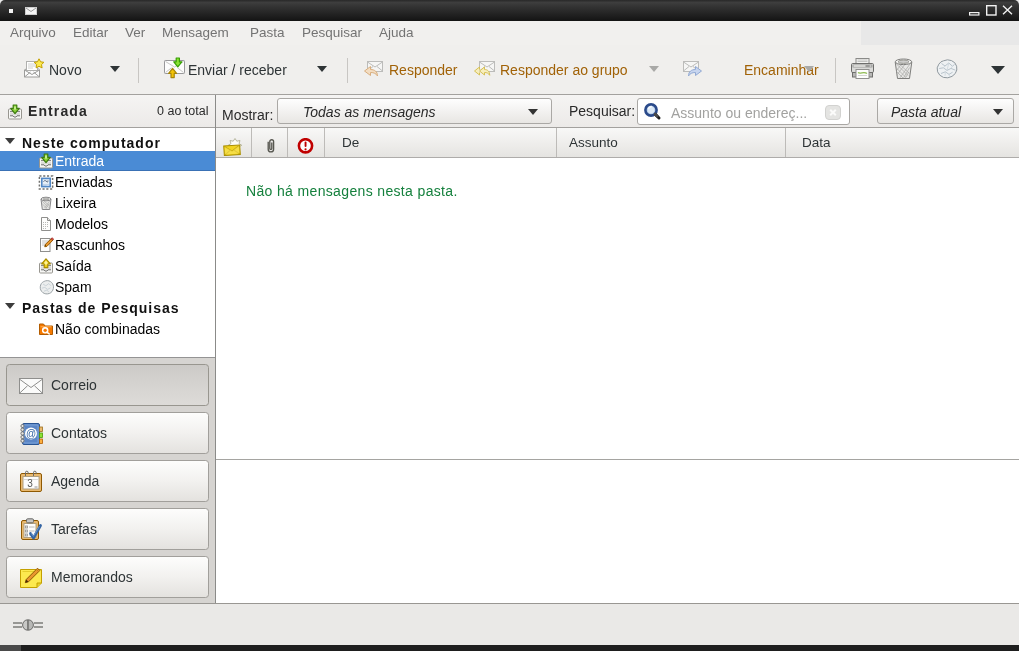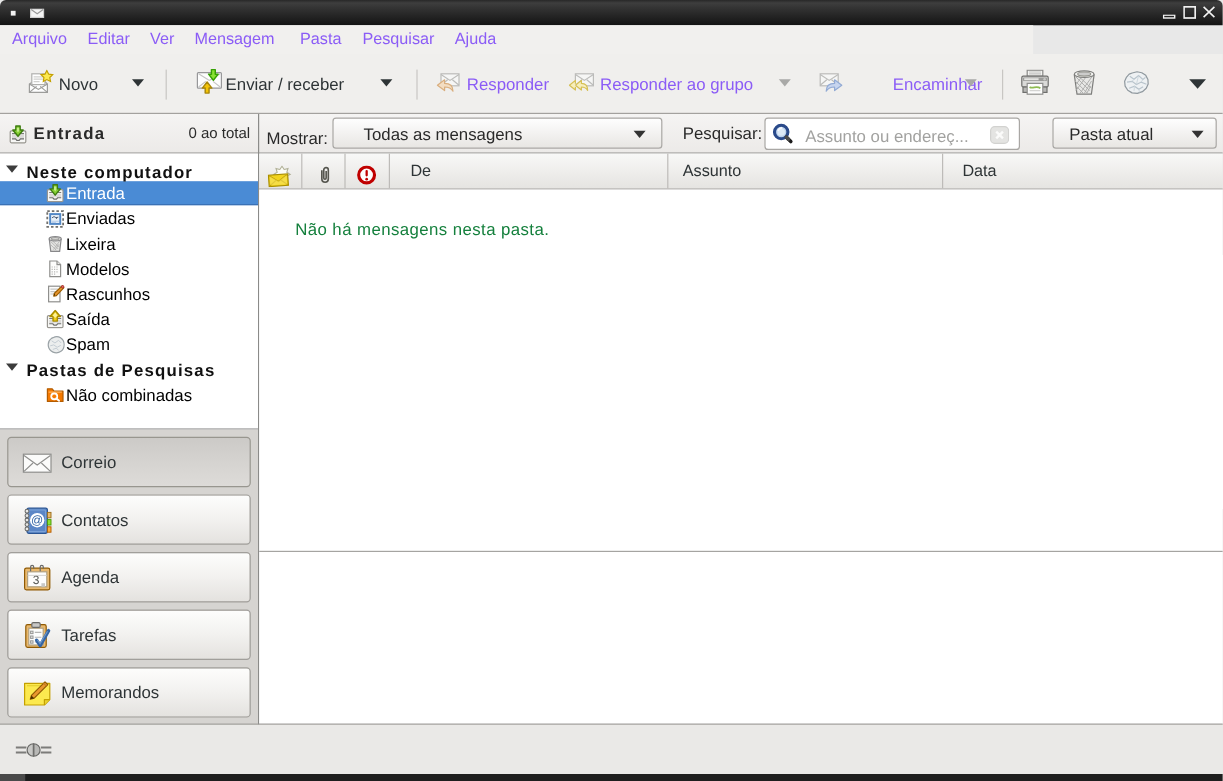--- a/index.html
+++ b/index.html
@@ -4,38 +4,38 @@
 html,body { width:1019px; height:651px; overflow:hidden; background:#e8e8e8; }
 body { font-family:"Liberation Sans",sans-serif; position:relative; }
 .abs { position:absolute; }
 
 #titlebar { left:0; top:0; width:1019px; height:21px;
   background:linear-gradient(180deg,#282828 0%,#3e3e3e 12%,#343434 30%,#262626 60%,#191919 88%,#131313 100%);
   border-radius:5px 5px 0 0; }
 #title { left:447px; top:3px; width:200px; font-size:12.5px; color:#e8e8e8; }
 #tsquare { left:9px; top:9px; width:4px; height:4px; background:#f2f2f2; }
 
-#menubar { left:0; top:21px; width:861px; height:24px; background:#f1f0ee; font-size:13.5px; color:#8b5cf6; }
+#menubar { left:0; top:21px; width:861px; height:24px; background:#f1f0ee; font-size:13.5px; color:#737373; }
 #menubar span { position:absolute; top:4px; }
 
 #toolbar { left:0; top:45px; width:1019px; height:50px; background:#f0efed; border-bottom:1px solid #a3a19e; font-size:14px; color:#2e3436; }
 .tsep { position:absolute; top:13px; width:1px; height:25px; background:#c8c6c3; }
 .tlabel { position:absolute; top:17px; }
-.tlabel.dis { color:#8b5cf6; }
+.tlabel.dis { color:#a16207; }
 .tarrow { position:absolute; width:0; height:0; border-left:5.5px solid transparent; border-right:5.5px solid transparent; border-top:6.5px solid #2e3436; top:21px; }
 .tarrow.dis { border-top-color:#a9a9a7; }
 
 #fbar { left:0; top:95px; width:1019px; height:33px; background:linear-gradient(180deg,#f5f4f3,#eceae8); border-bottom:1px solid #a3a19e; }
 #fb-entrada { left:28px; top:8px; font-size:14px; font-weight:bold; letter-spacing:1.1px; color:#2a2a2a; }
 #fb-total { left:157px; top:9px; font-size:12.5px; color:#2a2a2a; }
 #fb-mostrar { left:222px; top:12px; font-size:14px; color:#2a2a2a; }
 #fb-pesq { left:569px; top:8px; font-size:14px; color:#2a2a2a; }
 #fb-em { left:892px; top:8px; font-size:14px; color:#2a2a2a; }
 .combo { position:absolute; top:3px; height:26px; border:1px solid #aaa8a5; border-radius:3px;
-  background:linear-gradient(180deg,#fefefe,#f4f3f2 45%,#e8e6e3); }
+  background:linear-gradient(180deg,#fefefe,#f4f3f2 45%,#e8e6e3);font-style:italic; }
 .combo .ctext { position:absolute; top:5px; font-size:14px; color:#2a2a2a; }
 .combo .carrow { position:absolute; width:0; height:0; border-left:5.5px solid transparent; border-right:5.5px solid transparent; border-top:6.5px solid #333; top:10px; }
 #entry { left:637px; top:3px; width:213px; height:27px; background:#fff; border:1px solid #a9a7a4; border-radius:3px; position:absolute; }
 #entry .ph { position:absolute; left:33px; top:6px; font-size:14px; color:#a2a2a0; }
 
 #vline { left:215px; top:95px; width:1px; height:509px; background:#8b8b89; }
 
 #tree { left:0; top:128px; width:215px; height:230px; background:#fff; font-size:14px; color:#000; border-bottom:1px solid #949494; }
 .texp { position:absolute; left:5px; width:0; height:0; border-left:5.5px solid transparent; border-right:5.5px solid transparent; border-top:6px solid #3c3c3c; }
 .thead { position:absolute; left:22px; font-weight:bold; letter-spacing:1.0px; color:#111; }

